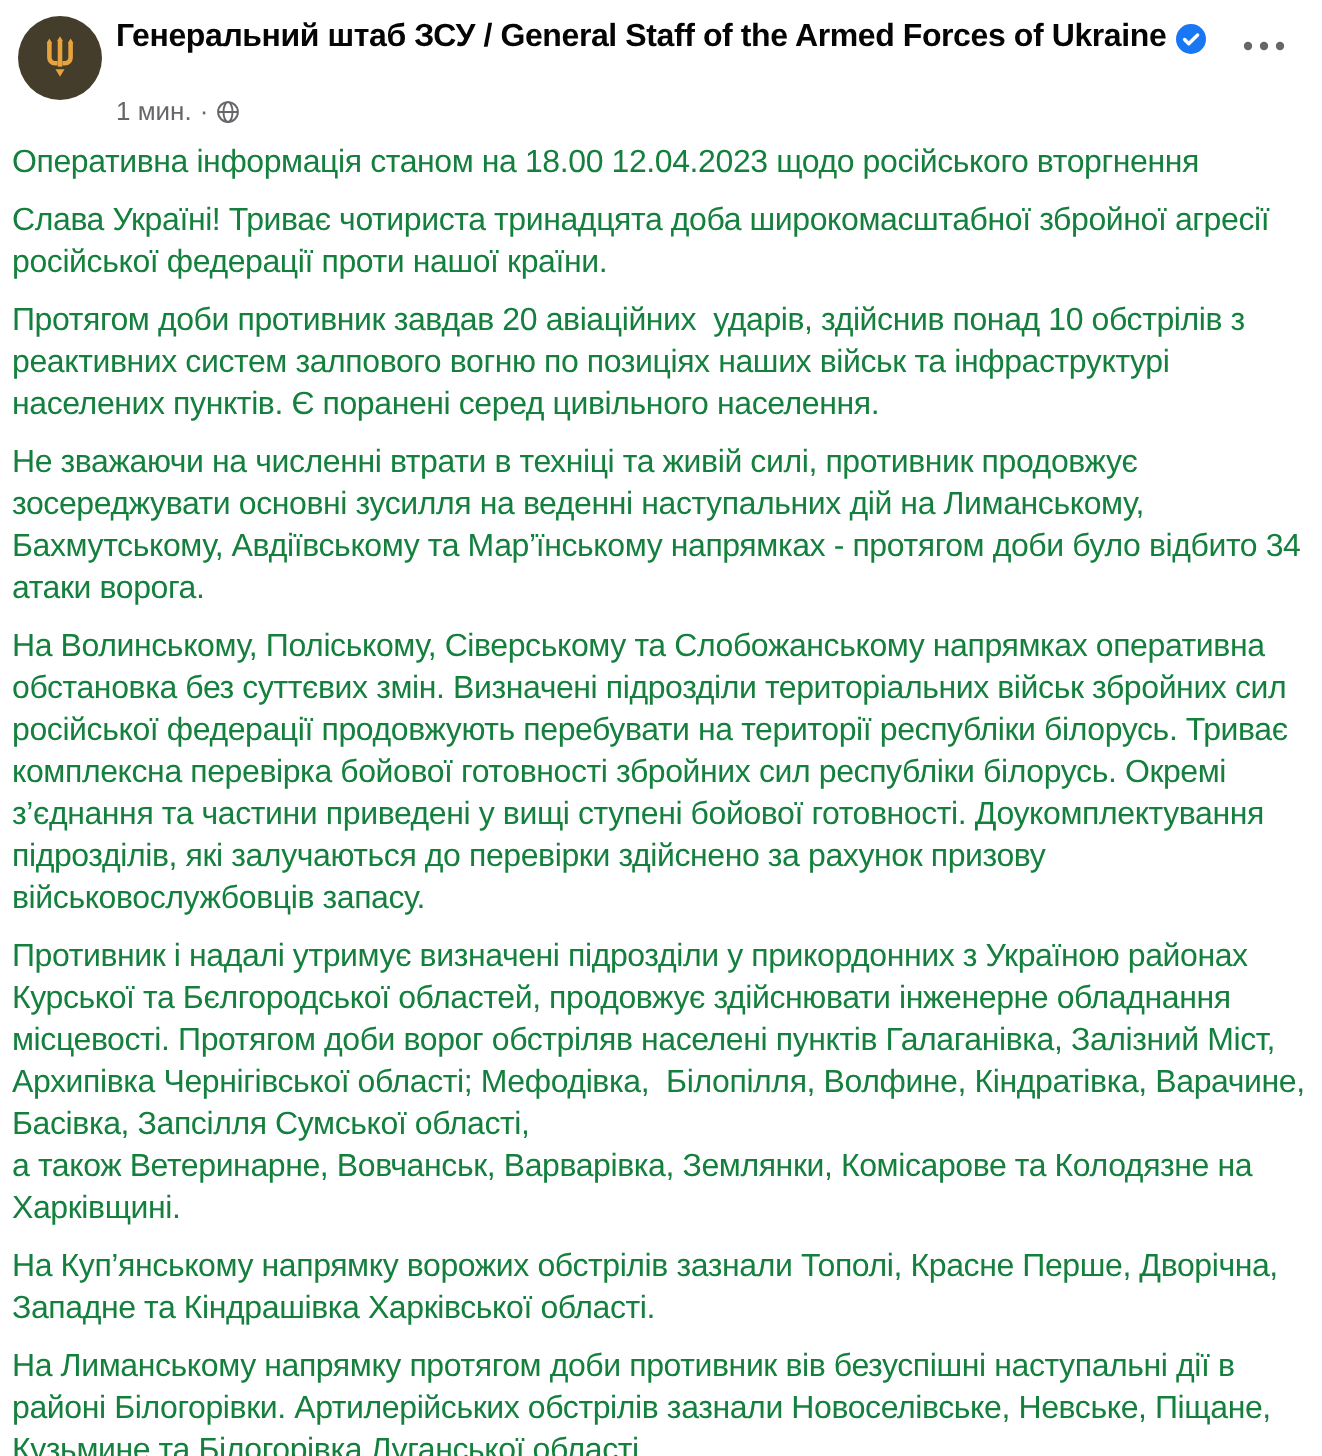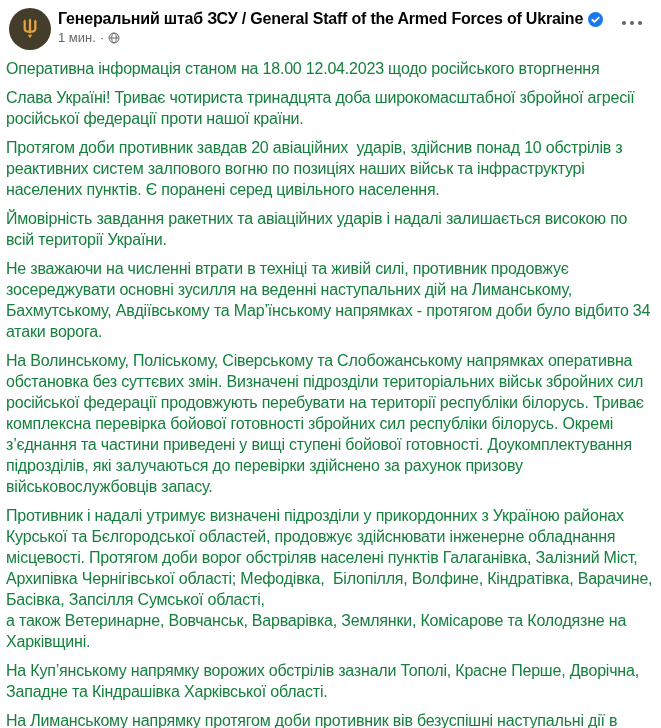--- a/index.html
+++ b/index.html
@@ -57,21 +57,21 @@
   .verified {
     width: 15px;
     height: 15px;
     flex: 0 0 15px;
     display: inline-block;
   }
   .meta-row {
     display: flex;
     align-items: center;
     gap: 4px;
-    margin-top: 2px;
+    margin-top: 20px;
     font-size: 13px;
     color: #65676b;
   }
   .meta-row .timestamp { cursor: pointer; }
   .globe { width: 12px; height: 12px; display: inline-block; margin-top: 1px; }
   .more-btn {
     flex: 0 0 auto;
     padding: 10px 6px;
     margin-top: 2px;
     cursor: pointer;
@@ -145,21 +145,20 @@
         <circle cx="19" cy="3" r="2.1" fill="#65676b"></circle>
       </svg>
     </button>
 
   </div>
 
   <div class="post-body">
     <p>Оперативна інформація станом на 18.00 12.04.2023 щодо російського вторгнення</p>
     <p>Слава Україні! Триває чотириста тринадцята доба широкомасштабної збройної агресії російської федерації проти нашої країни.</p>
     <p>Протягом доби противник завдав 20 авіаційних  ударів, здійснив понад 10 обстрілів з реактивних систем залпового вогню по позиціях наших військ та інфраструктурі населених пунктів. Є поранені серед цивільного населення.</p>
-    <p>Ймовірність завдання ракетних та авіаційних ударів і надалі залишається високою по всій території України.</p>
     <p>Не зважаючи на численні втрати в техніці та живій силі, противник продовжує зосереджувати основні зусилля на веденні наступальних дій на Лиманському, Бахмутському, Авдіївському та Мар’їнському напрямках - протягом доби було відбито 34 атаки ворога.</p>
     <p>На Волинському, Поліському, Сіверському та Слобожанському напрямках оперативна обстановка без суттєвих змін. Визначені підрозділи територіальних військ збройних сил російської федерації продовжують перебувати на території республіки білорусь. Триває комплексна перевірка бойової готовності збройних сил республіки білорусь. Окремі з’єднання та частини приведені у вищі ступені бойової готовності. Доукомплектування підрозділів, які залучаються до перевірки здійснено за рахунок призову військовослужбовців запасу.</p>
     <p>Противник і надалі утримує визначені підрозділи у прикордонних з Україною районах Курської та Бєлгородської областей, продовжує здійснювати інженерне обладнання місцевості. Протягом доби ворог обстріляв населені пунктів Галаганівка, Залізний Міст, Архипівка Чернігівської області; Мефодівка,  Білопілля, Волфине, Кіндратівка, Варачине, Басівка, Запсілля Сумської області,
 а також Ветеринарне, Вовчанськ, Варварівка, Землянки, Комісарове та Колодязне на Харківщині.</p>
     <p>На Куп’янському напрямку ворожих обстрілів зазнали Тополі, Красне Перше, Дворічна, Западне та Кіндрашівка Харківської області.</p>
     <p>На Лиманському напрямку протягом доби противник вів безуспішні наступальні дії в районі Білогорівки. Артилерійських обстрілів зазнали Новоселівське, Невське, Піщане, Кузьмине та Білогорівка Луганської області.</p>
   </div>
 
 </div>
 

